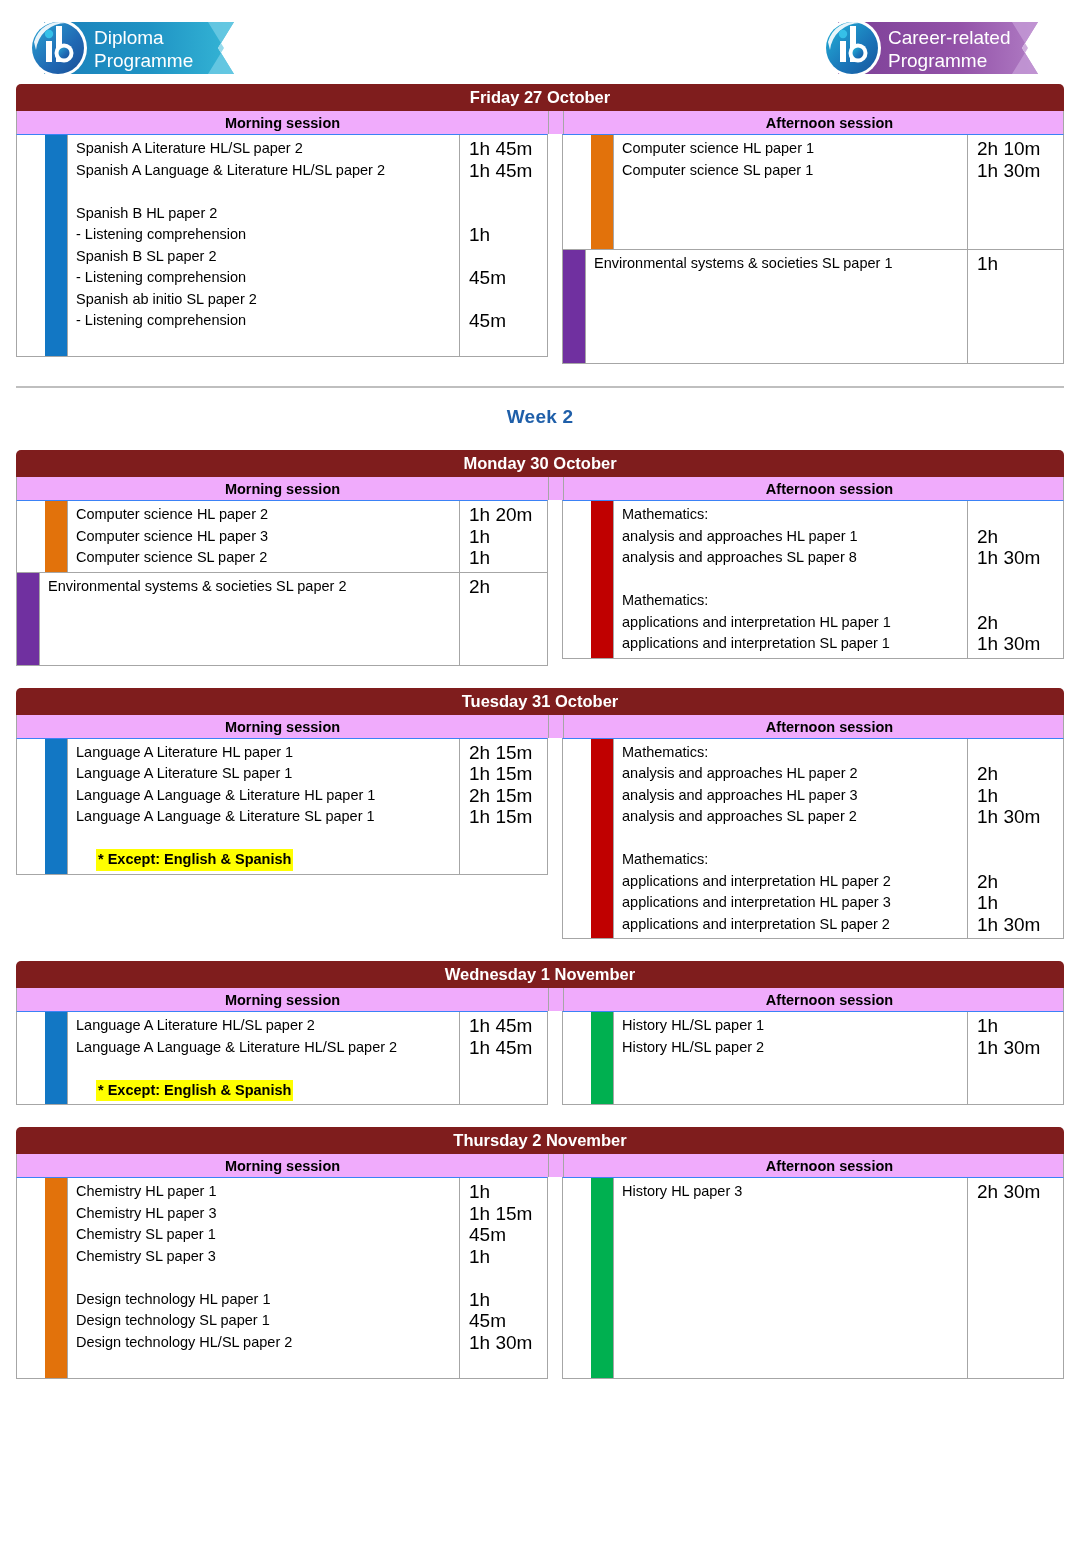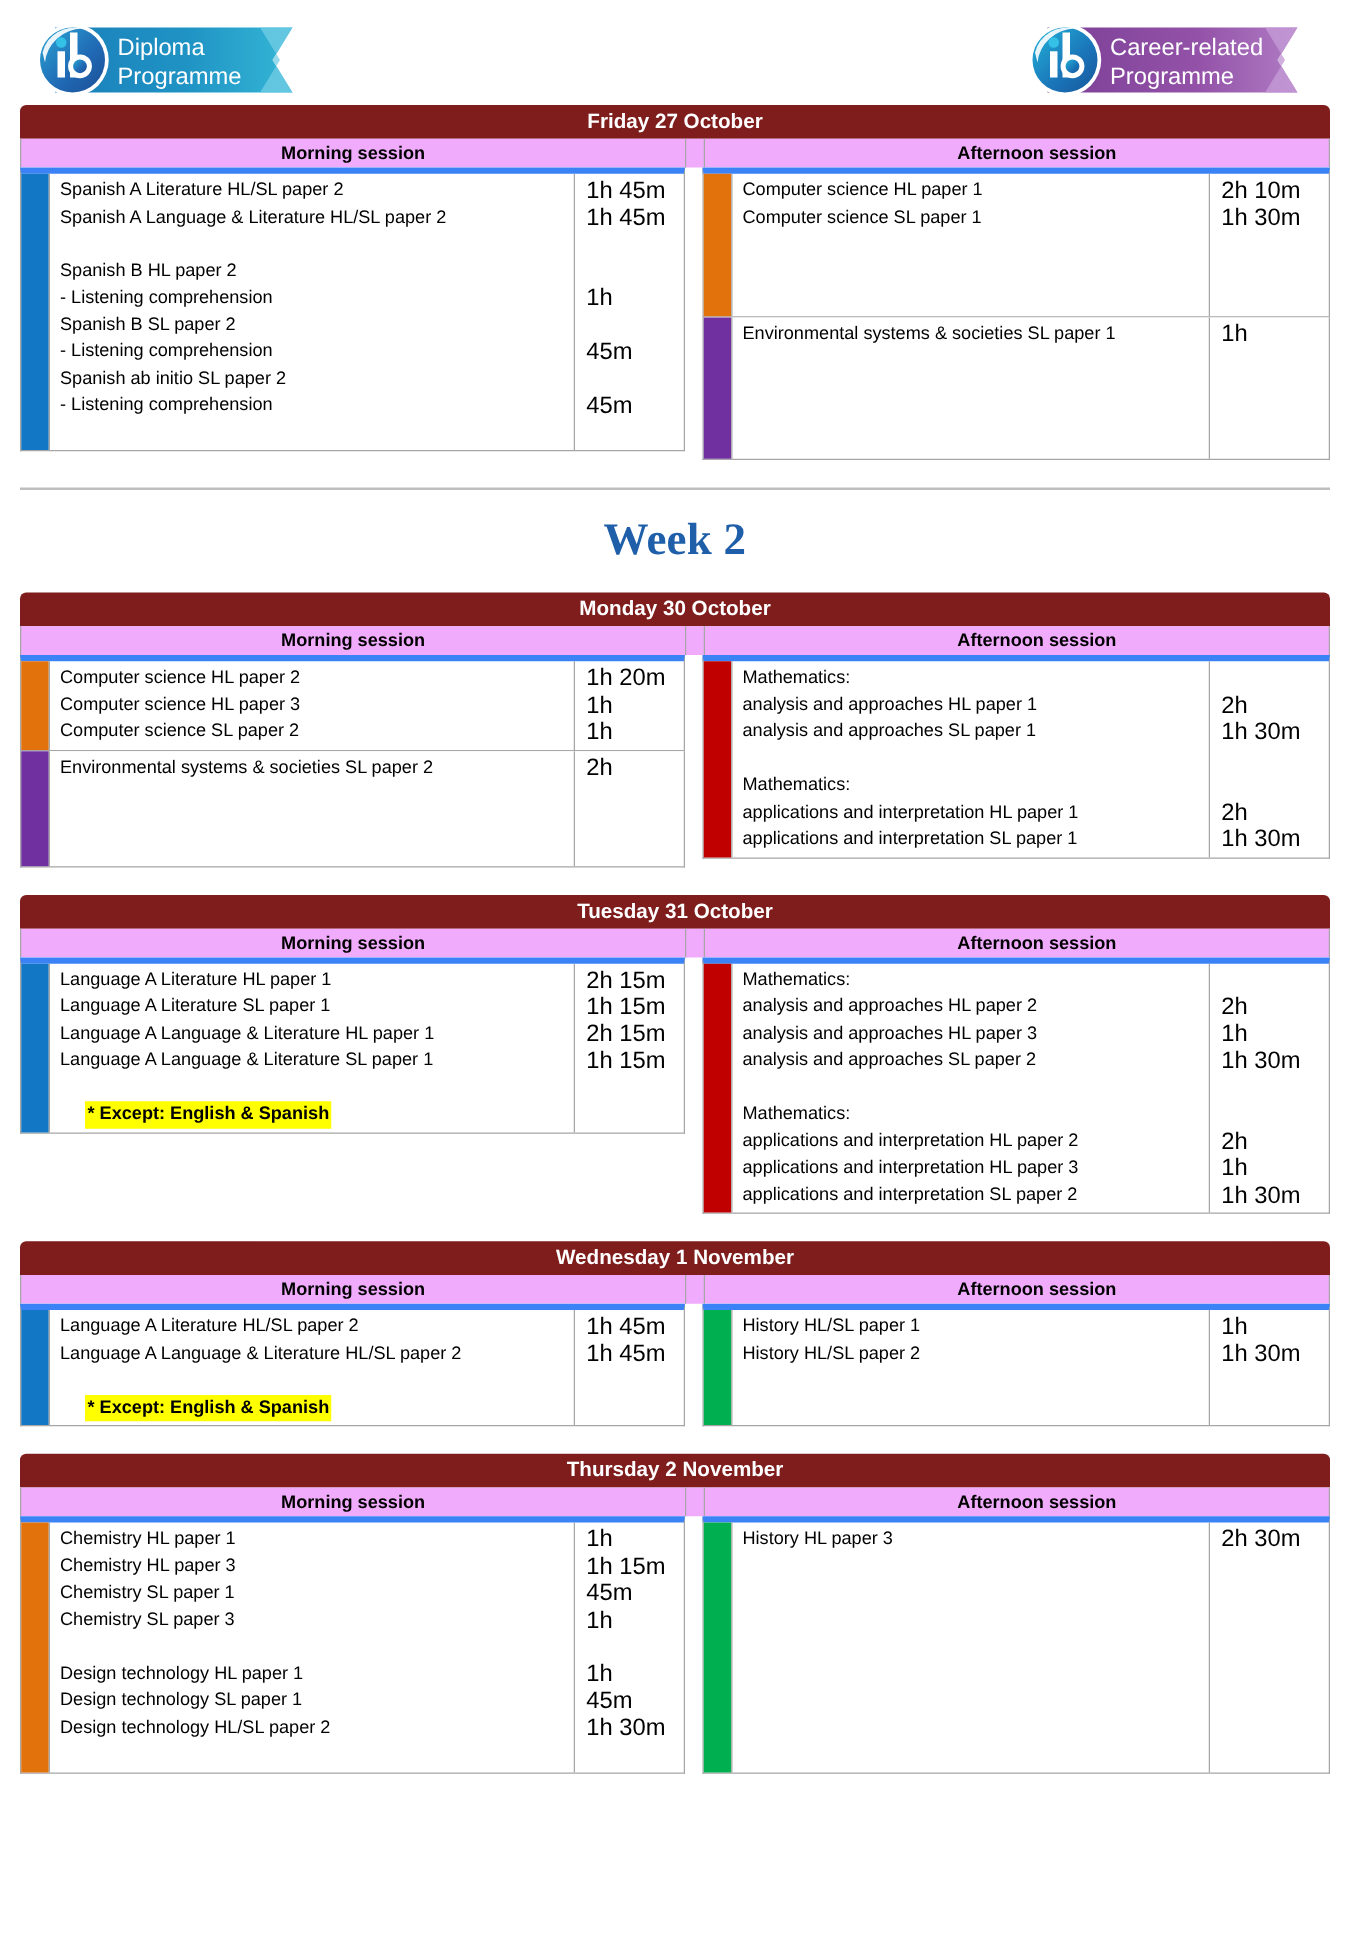--- a/index.html
+++ b/index.html
@@ -35,25 +35,24 @@
 
   
   .week-divider {
     width: 1048px;
     margin: 0 auto;
     border-top: 2px solid #bfbfbf;
   }
   .week-title {
     text-align: center;
     color: #1f5fa9;
-    font-size: 36px;
+    font-size: 19px;
     font-weight: bold;
     letter-spacing: 0.2px;
     padding: 18px 0 22px 0;
-    font-family: Liberation Serif, serif;
   }
 
   
   .day-table {
     width: 1048px;
     margin: 0 auto 22px auto;
     border-collapse: collapse;
     box-sizing: border-box;
   }
   .day-header {
@@ -106,21 +105,21 @@
   .half.afternoon { flex: 1; }
 
   .block {
     display: flex;
     align-items: stretch;
     border: 1px solid #a6a6a6;
     border-top: none;
     box-sizing: border-box;
     background: #ffffff;
   }
-  .block.first { border-top: 5px solid #3b82f6; }
+  .block.first { border-top: 1px solid #3b82f6; padding-left: 28px; }
 
   .colorbar {
     width: 22px;
     flex: 0 0 22px;
   }
   .subjects {
     flex: 1;
     padding: 3px 0 3px 8px;
     font-size: 14.5px;
     line-height: 21.5px;
@@ -341,21 +340,21 @@
           </div>
           <div class="filler"></div>
         </div>
         <div class="half spacer"></div>
         <div class="half afternoon">
           <div class="block first">
             <div class="colorbar" style="background: rgb(192, 0, 0);"></div>
             <div class="subjects">
               <div class="line">Mathematics:</div>
               <div class="line">analysis and approaches HL paper 1</div>
-              <div class="line">analysis and approaches SL paper 1</div>
+              <div class="line">analysis and approaches SL paper 8</div>
               <div class="line blank">&nbsp;</div>
               <div class="line">Mathematics:</div>
               <div class="line">applications and interpretation HL paper 1</div>
               <div class="line">applications and interpretation SL paper 1</div>
             </div>
             <div class="durations wide">
               <div class="line blank">&nbsp;</div>
               <div class="line">2h</div>
               <div class="line">1h 30m</div>
               <div class="line blank">&nbsp;</div>

